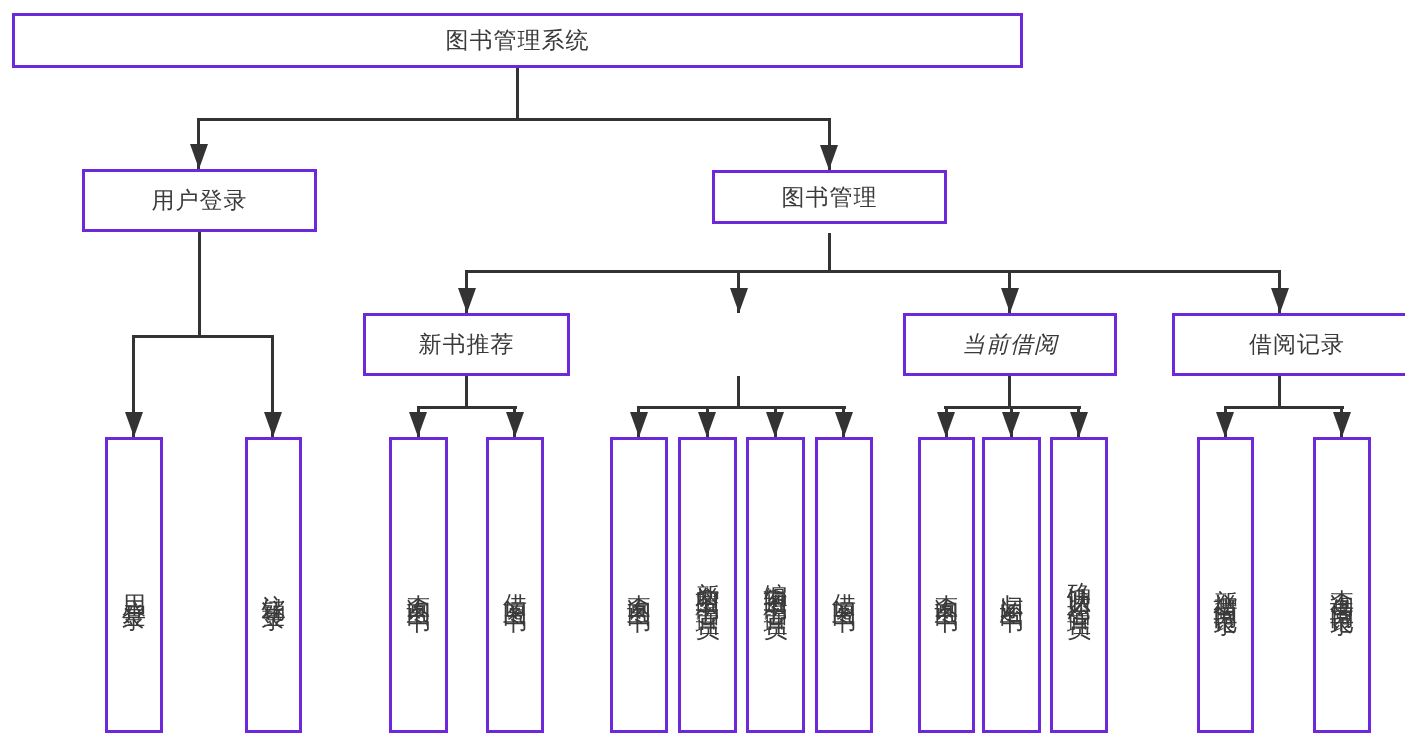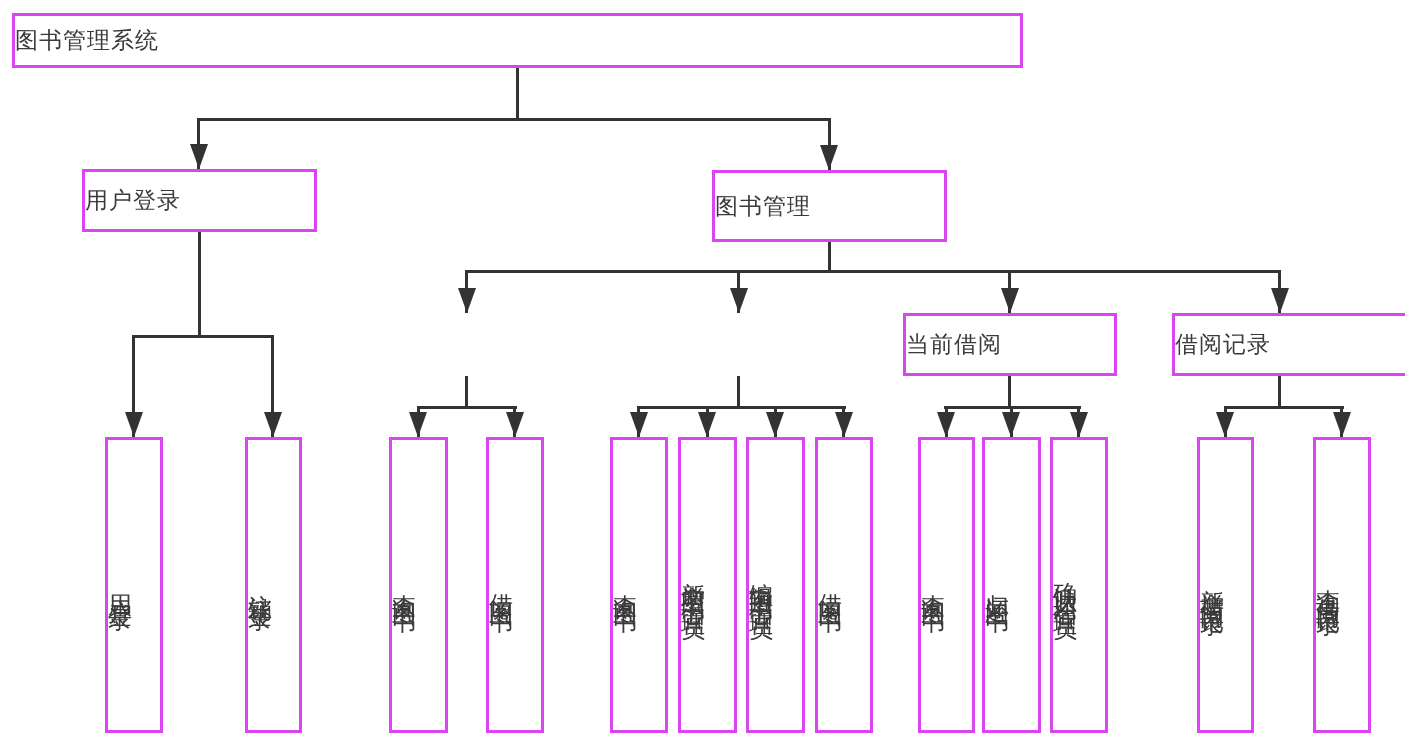--- a/index.html
+++ b/index.html
@@ -7,25 +7,25 @@
     position:relative;
     width:1405px;height:747px;
     background:#ffffff;
     font-family:"Liberation Sans", sans-serif;
     color:#333333;
     overflow:hidden;
   }
   .box{
     position:absolute;
     box-sizing:border-box;
-    border:3px solid #d946ef;
+    border:3px solid #6d28d9;
     background:#ffffff;
     display:flex;
     align-items:center;
-    justify-content:flex-start;
+    justify-content:center;
     font-size:23px;
     color:#3a3a3a;
     letter-spacing:1px;
     z-index:2;
   }
   .vbox span{
     writing-mode:vertical-rl;
     text-orientation:mixed;
     font-size:24px;
     letter-spacing:5px;
@@ -63,21 +63,21 @@
   <div class="vline" style="left:516px;top:66px;height:54px;"></div>
   <div class="hline" style="left:197px;top:118px;width:634px;"></div>
   <div class="vline" style="left:197px;top:118px;height:51px;"></div>
   <div class="arrow" style="left:190px;top:144px;"></div>
   <div class="vline" style="left:828px;top:118px;height:52px;"></div>
   <div class="arrow" style="left:820px;top:145px;"></div>
 
   <div class="box" style="left:82px;top:169px;width:235px;height:63px;">
     <span>用户登录</span>
   </div>
-  <div class="box" style="left:712px;top:170px;width:235px;height:72px;">
+  <div class="box" style="left:712px;top:170px;width:235px;height:54px;">
     <span>图书管理</span>
   </div>
 
   <div class="vline" style="left:198px;top:232px;height:106px;"></div>
   <div class="hline" style="left:132px;top:335px;width:142px;"></div>
   <div class="vline" style="left:132px;top:335px;height:102px;"></div>
   <div class="arrow" style="left:125px;top:412px;"></div>
   <div class="vline" style="left:271px;top:335px;height:102px;"></div>
   <div class="arrow" style="left:264px;top:412px;"></div>
 
@@ -85,21 +85,24 @@
   <div class="hline" style="left:465px;top:270px;width:816px;"></div>
   <div class="vline" style="left:465px;top:270px;height:43px;"></div>
   <div class="arrow" style="left:458px;top:288px;"></div>
   <div class="vline" style="left:737px;top:270px;height:43px;"></div>
   <div class="arrow" style="left:730px;top:288px;"></div>
   <div class="vline" style="left:1008px;top:270px;height:43px;"></div>
   <div class="arrow" style="left:1001px;top:288px;"></div>
   <div class="vline" style="left:1278px;top:270px;height:43px;"></div>
   <div class="arrow" style="left:1271px;top:288px;"></div>
 
-  <div class="box" style="left:903px;top:313px;width:214px;height:63px;">
+  <div class="box" style="left:363px;top:313px;width:207px;height:63px;">
+    <span>新书推荐</span>
+  </div>
+  <div class="box" style="left:903px;top:313px;width:214px;height:63px;font-style:italic;">
     <span>当前借阅</span>
   </div>
   <div class="box" style="left:1172px;top:313px;width:250px;height:63px;">
     <span>借阅记录</span>
   </div>
 
   <div class="vline" style="left:465px;top:376px;height:33px;"></div>
   <div class="hline" style="left:417px;top:406px;width:100px;"></div>
   <div class="vline" style="left:417px;top:406px;height:31px;"></div>
   <div class="arrow" style="left:409px;top:412px;"></div>

